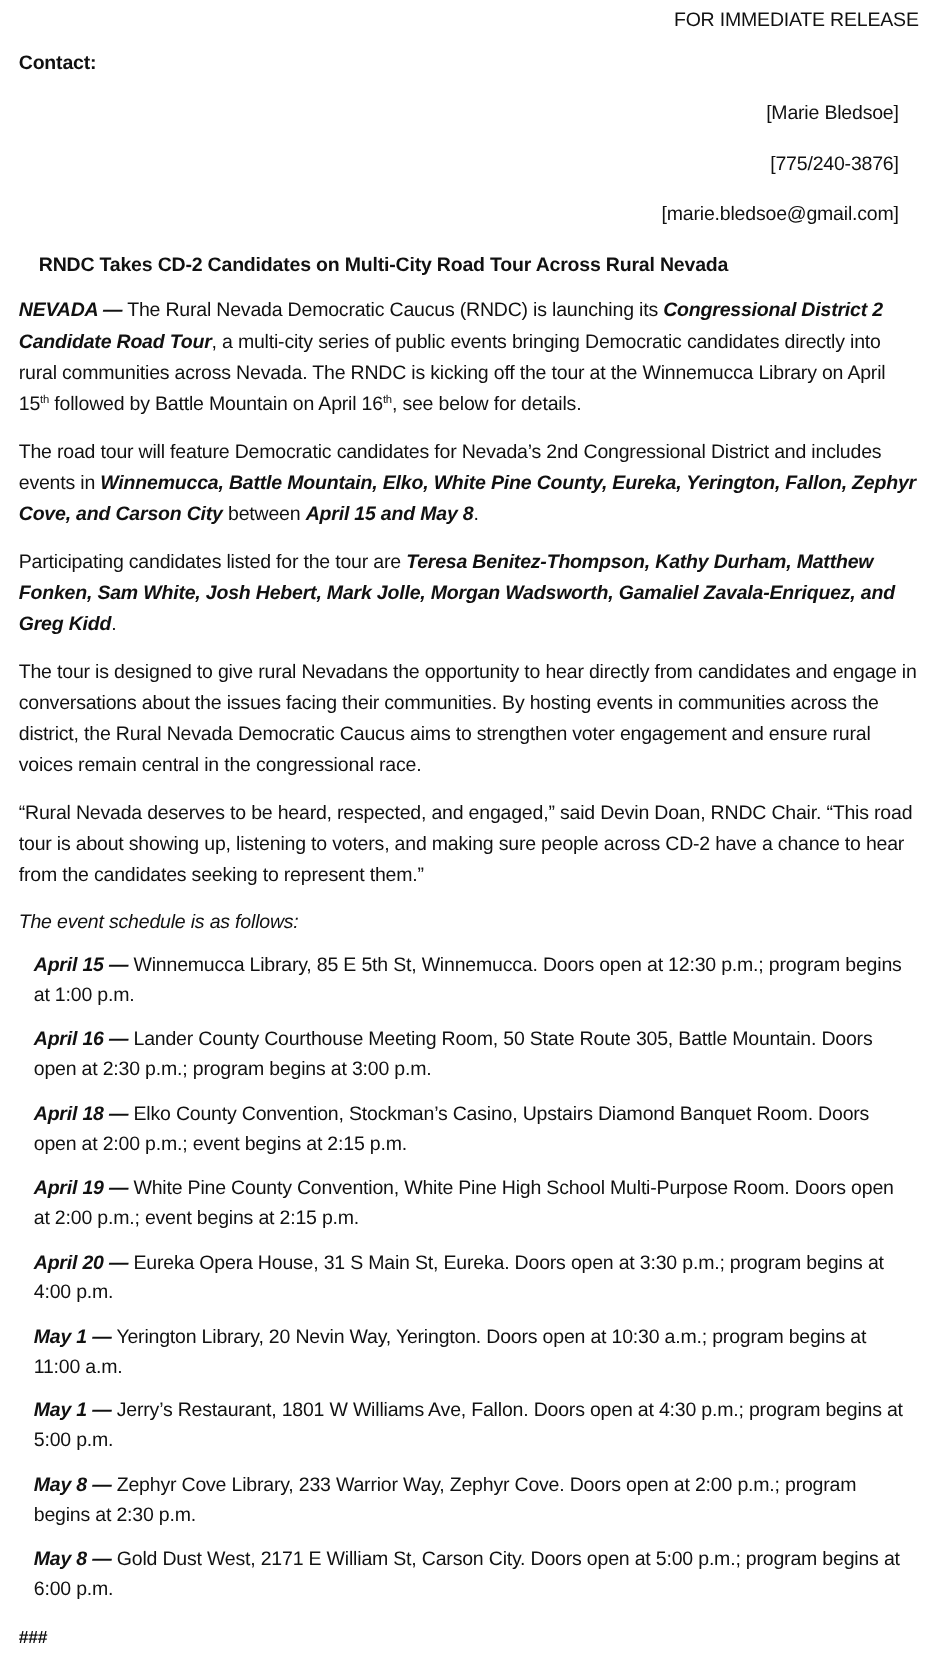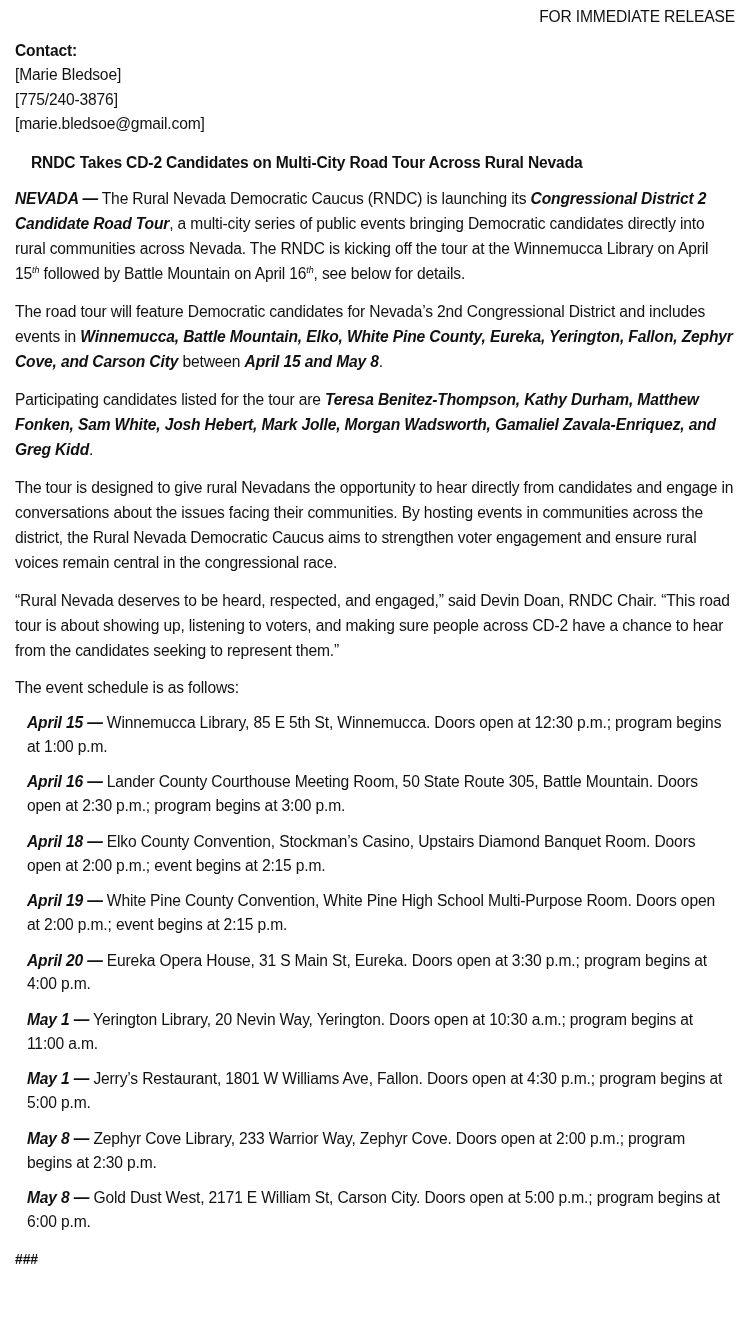--- a/index.html
+++ b/index.html
@@ -6,27 +6,27 @@
   body {
     width: 750px; height: 1341px; overflow: hidden;
     font-family: "Liberation Sans", "DejaVu Sans", sans-serif;
     color: #111111;
     font-size: 15.6px;
     letter-spacing: -0.15px;
   }
   .doc { padding: 6px 15px 0 15px; }
   .release { font-weight: normal; line-height: 22px; margin: 0 0 11px 0; text-align: right; }
   .contact-head { font-weight: bold; line-height: 24px; margin: 0; }
-  .contact-line { line-height: 24.5px; margin: 0; }
+  .contact-line { line-height: 24.5px; margin: 16px; text-align: right; }
   .contact { margin-bottom: 14px; }
   .headline { font-weight: bold; line-height: 24px; margin: 0 0 11px 16px; }
   p { margin: 0 0 13px 0; line-height: 25px; }
   b { font-weight: bold; font-style: italic; }
-  sup { font-size: 9px; line-height: 0; vertical-align: 6px; font-style: italic; }
-  .sched-intro { line-height: 23.5px; margin: 0; }
+  sup { font-size: 9px; line-height: 0; vertical-align: 6px; }
+  .sched-intro { line-height: 23.5px; margin: 0; font-style: italic; }
   .event { line-height: 23.7px; margin: 12px; }
   .schedule { margin-bottom: 13px; }
   .end { font-weight: bold; line-height: 24px; margin: 0; font-size: 14px; }
 </style>
 </head>
 <body>
 
 <div class="doc">
 
   <div class="release">FOR IMMEDIATE RELEASE</div>

